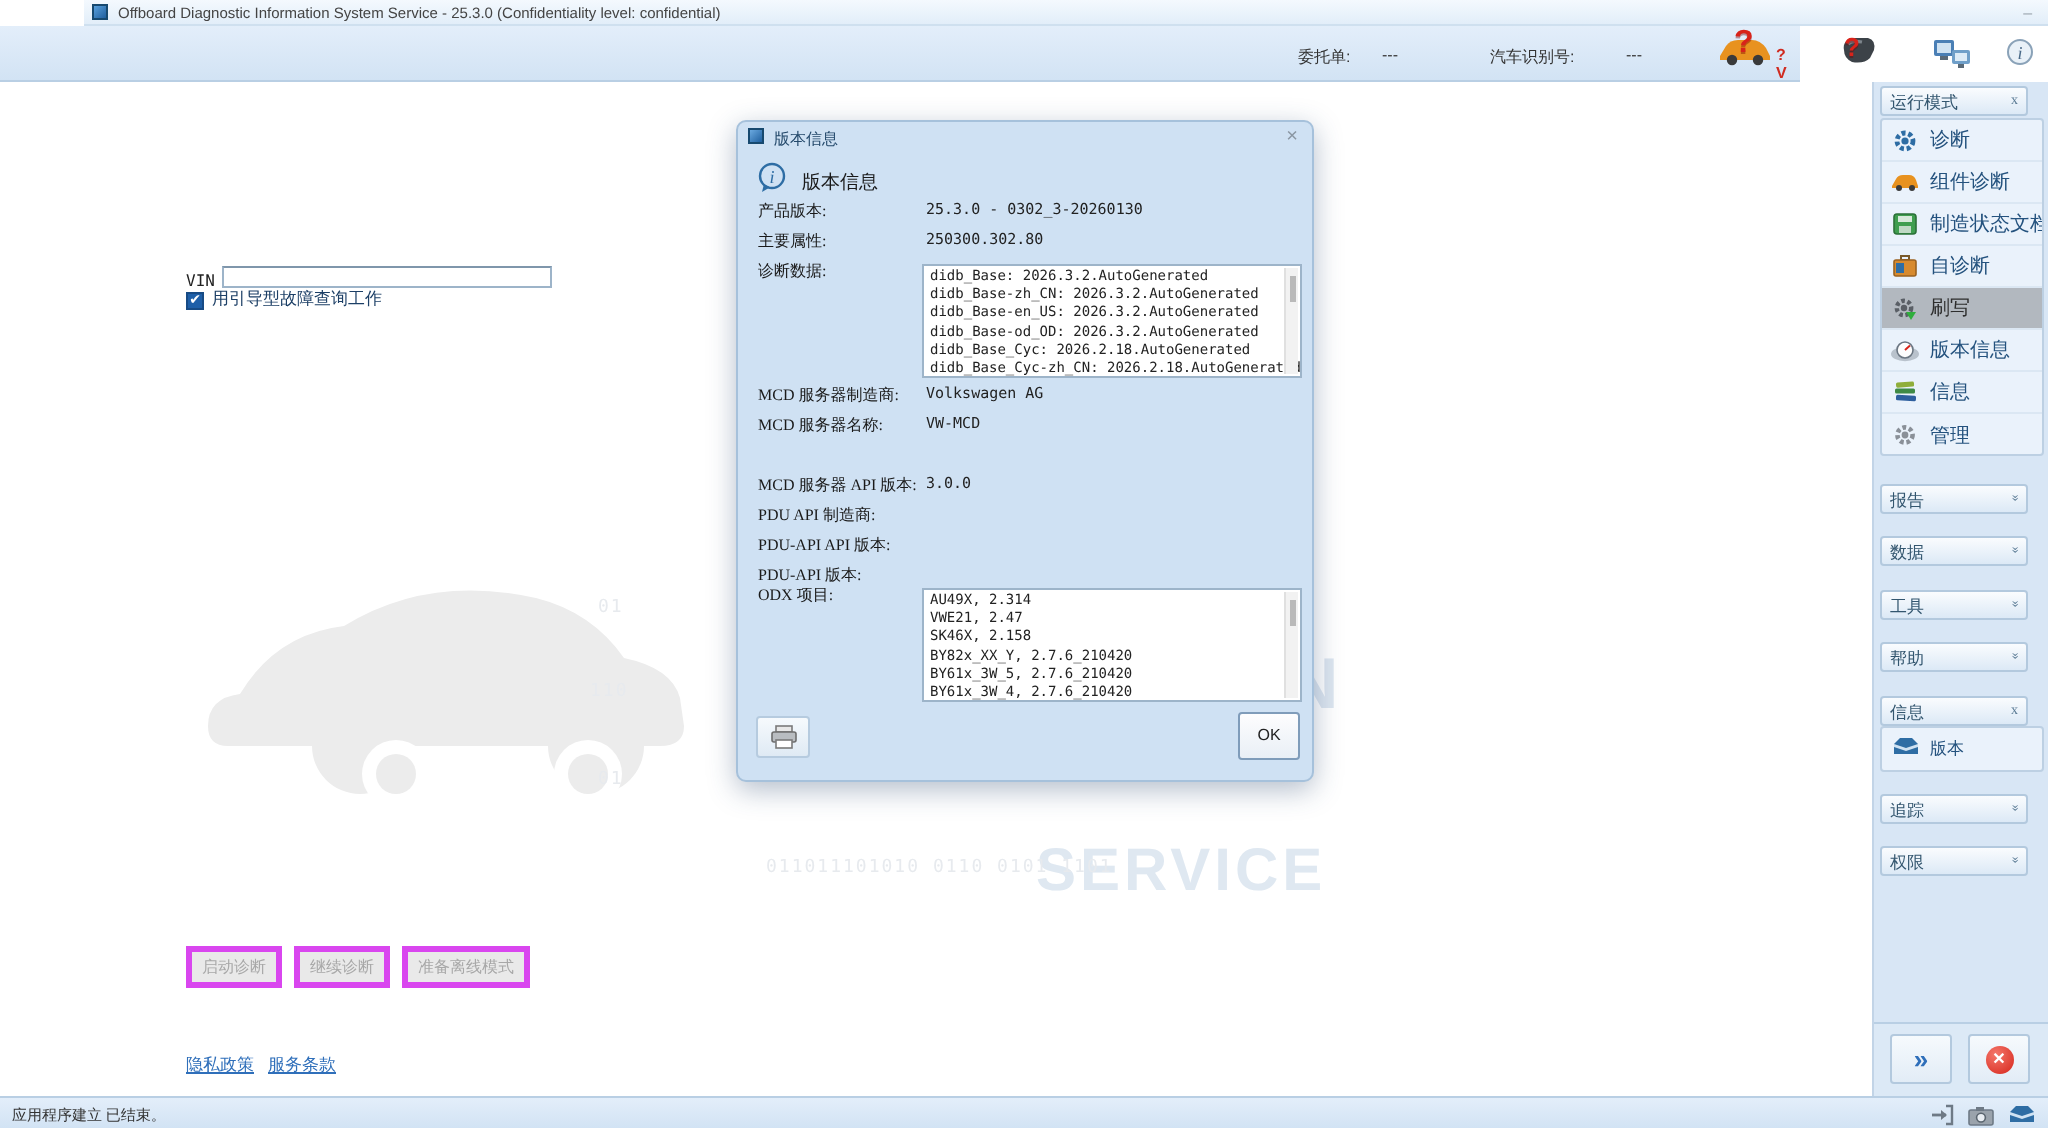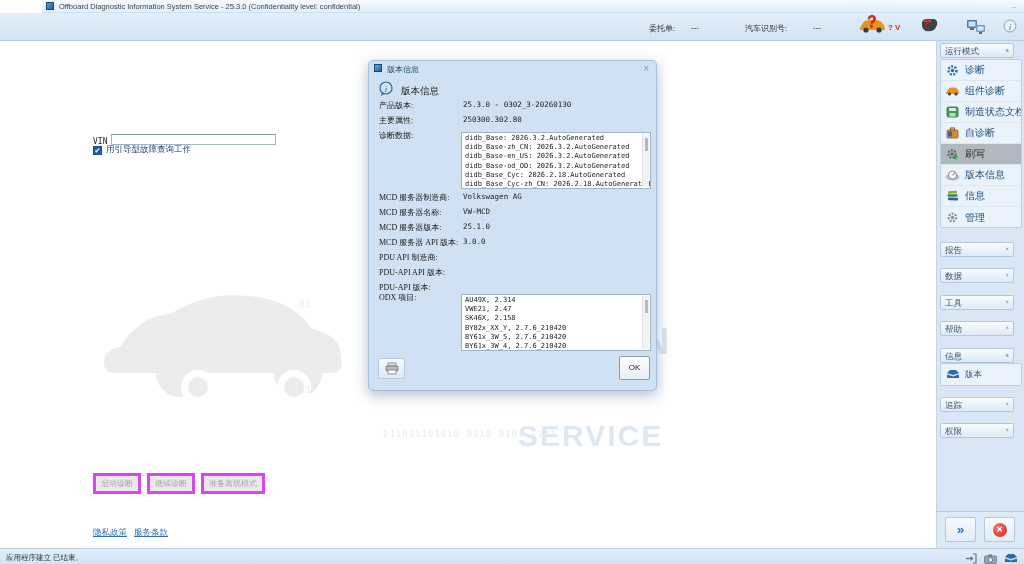--- a/index.html
+++ b/index.html
@@ -11,21 +11,21 @@
   .titlebar { position:absolute; left:0; top:0; width:1024px; height:13px;
     background:linear-gradient(#f4f9fe,#e2eef9); border-bottom:1px solid #cfe0ef;
     display:flex; align-items:center; padding:0 4px; z-index:30;margin-left:42px; }
   .app-ico { width:8px; height:8px; background:linear-gradient(135deg,#5aa0dc,#1f5f9e);
     border:1px solid #17496f; margin-right:5px; }
   .titlebar .t-text { font-size:7.5px; color:#444; white-space:nowrap; }
   .win-controls { position:absolute; right:8px; top:1px; display:flex; gap:14px; }
   .win-controls span { font-size:8px; color:#9aa4ad; line-height:11px; cursor:default; }
 
   
-  .topbar { position:absolute; left:0; top:13px; width:1024px; height:28px;
+  .topbar { position:absolute; left:0; top:13px; width:900px; height:28px;
     background:linear-gradient(#e3eefa,#d2e3f4); border-bottom:1px solid #b9cfe4; z-index:25; }
   .topbar .lbl { position:absolute; font-size:8px; color:#333; top:10px; }
   .topbar .val { position:absolute; font-size:8px; color:#333; top:10px; }
   .hd-ico { position:absolute; top:3px; }
   .qv { position:absolute; font-size:8px; color:#d02b20; top:10px; font-weight:bold; }
   .bigq { position:absolute; color:#d8231a; font-weight:bold; font-size:16px;
     text-shadow:0 1px 0 rgba(120,0,0,.4); top:-3px; }
 
   
   .main { position:absolute; left:0; top:41px; width:936px; height:507px; background:#fff; z-index:1; }
@@ -266,24 +266,20 @@
     </div>
 
     <div class="d-row" style="top:131px">
         <span class="rl">MCD 服务器制造商:</span>
         <span class="rv">Volkswagen AG</span>
       </div>
     <div class="d-row" style="top:146px">
         <span class="rl">MCD 服务器名称:</span>
         <span class="rv">VW-MCD</span>
       </div>
-    <div class="d-row" style="top:161px">
-        <span class="rl">MCD 服务器版本:</span>
-        <span class="rv">25.1.0</span>
-      </div>
     <div class="d-row" style="top:176px">
         <span class="rl">MCD 服务器 API 版本:</span>
         <span class="rv">3.0.0</span>
       </div>
     <div class="d-row" style="top:191px">
         <span class="rl">PDU API 制造商:</span>
         <span class="rv"></span>
       </div>
     <div class="d-row" style="top:206px">
         <span class="rl">PDU-API API 版本:</span>

